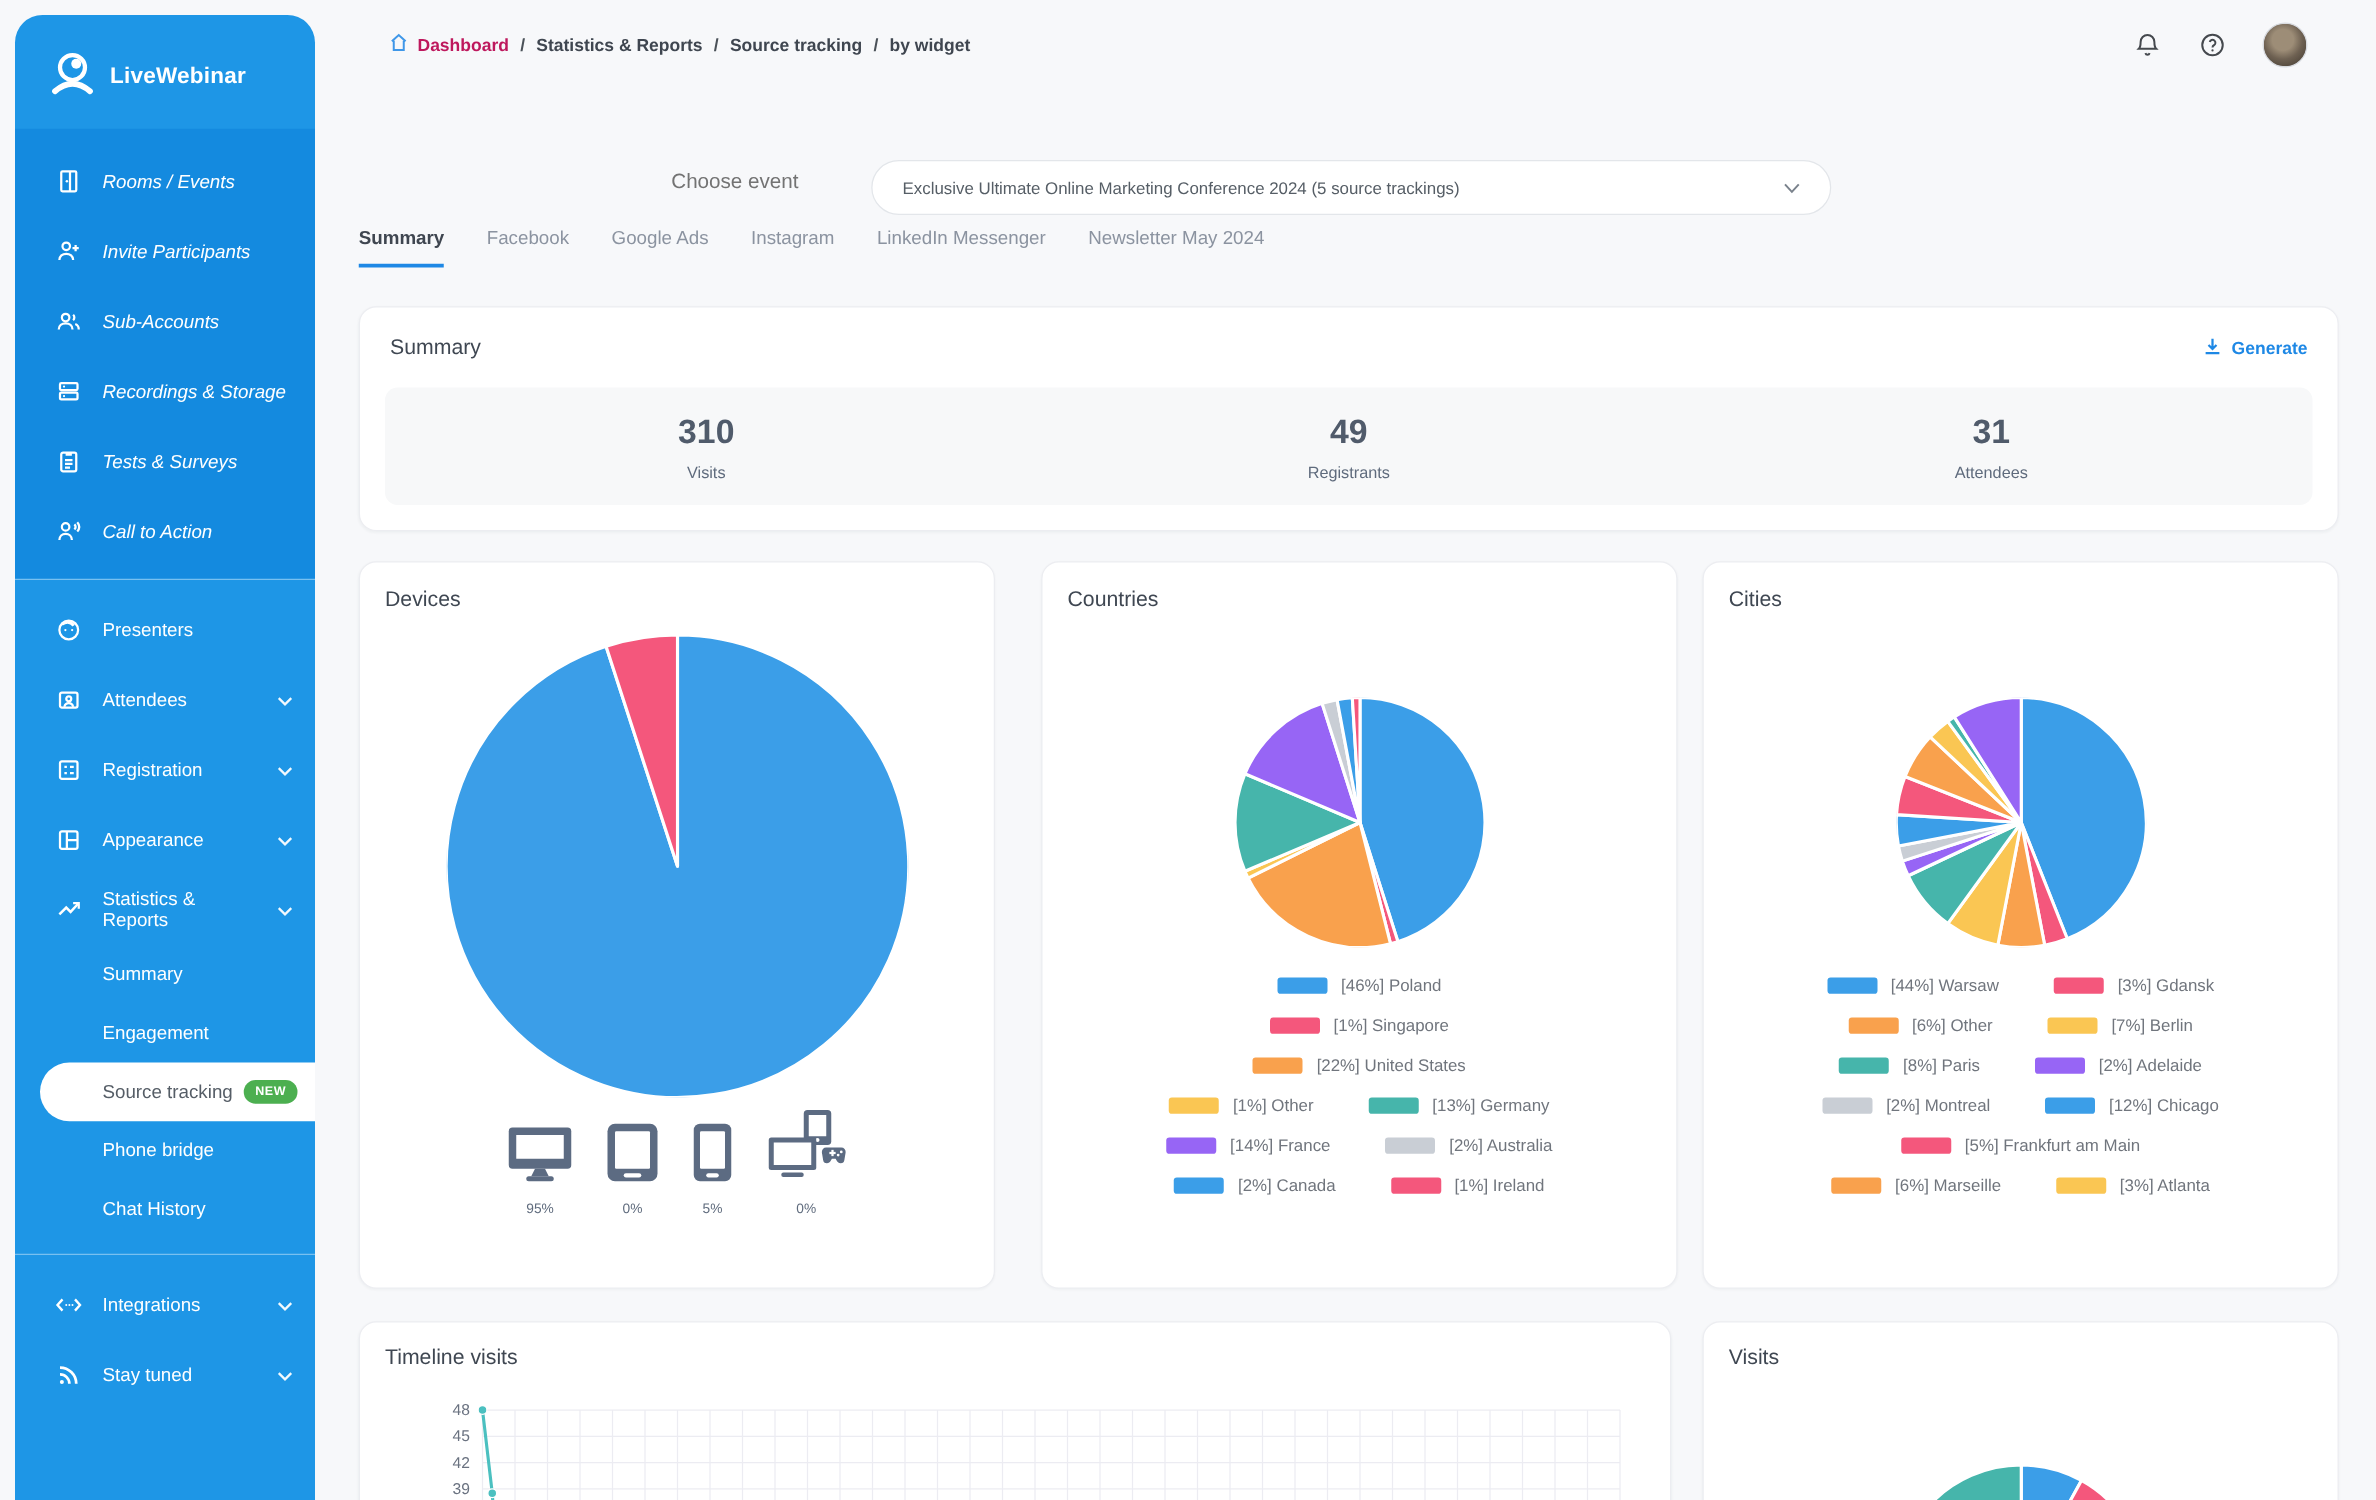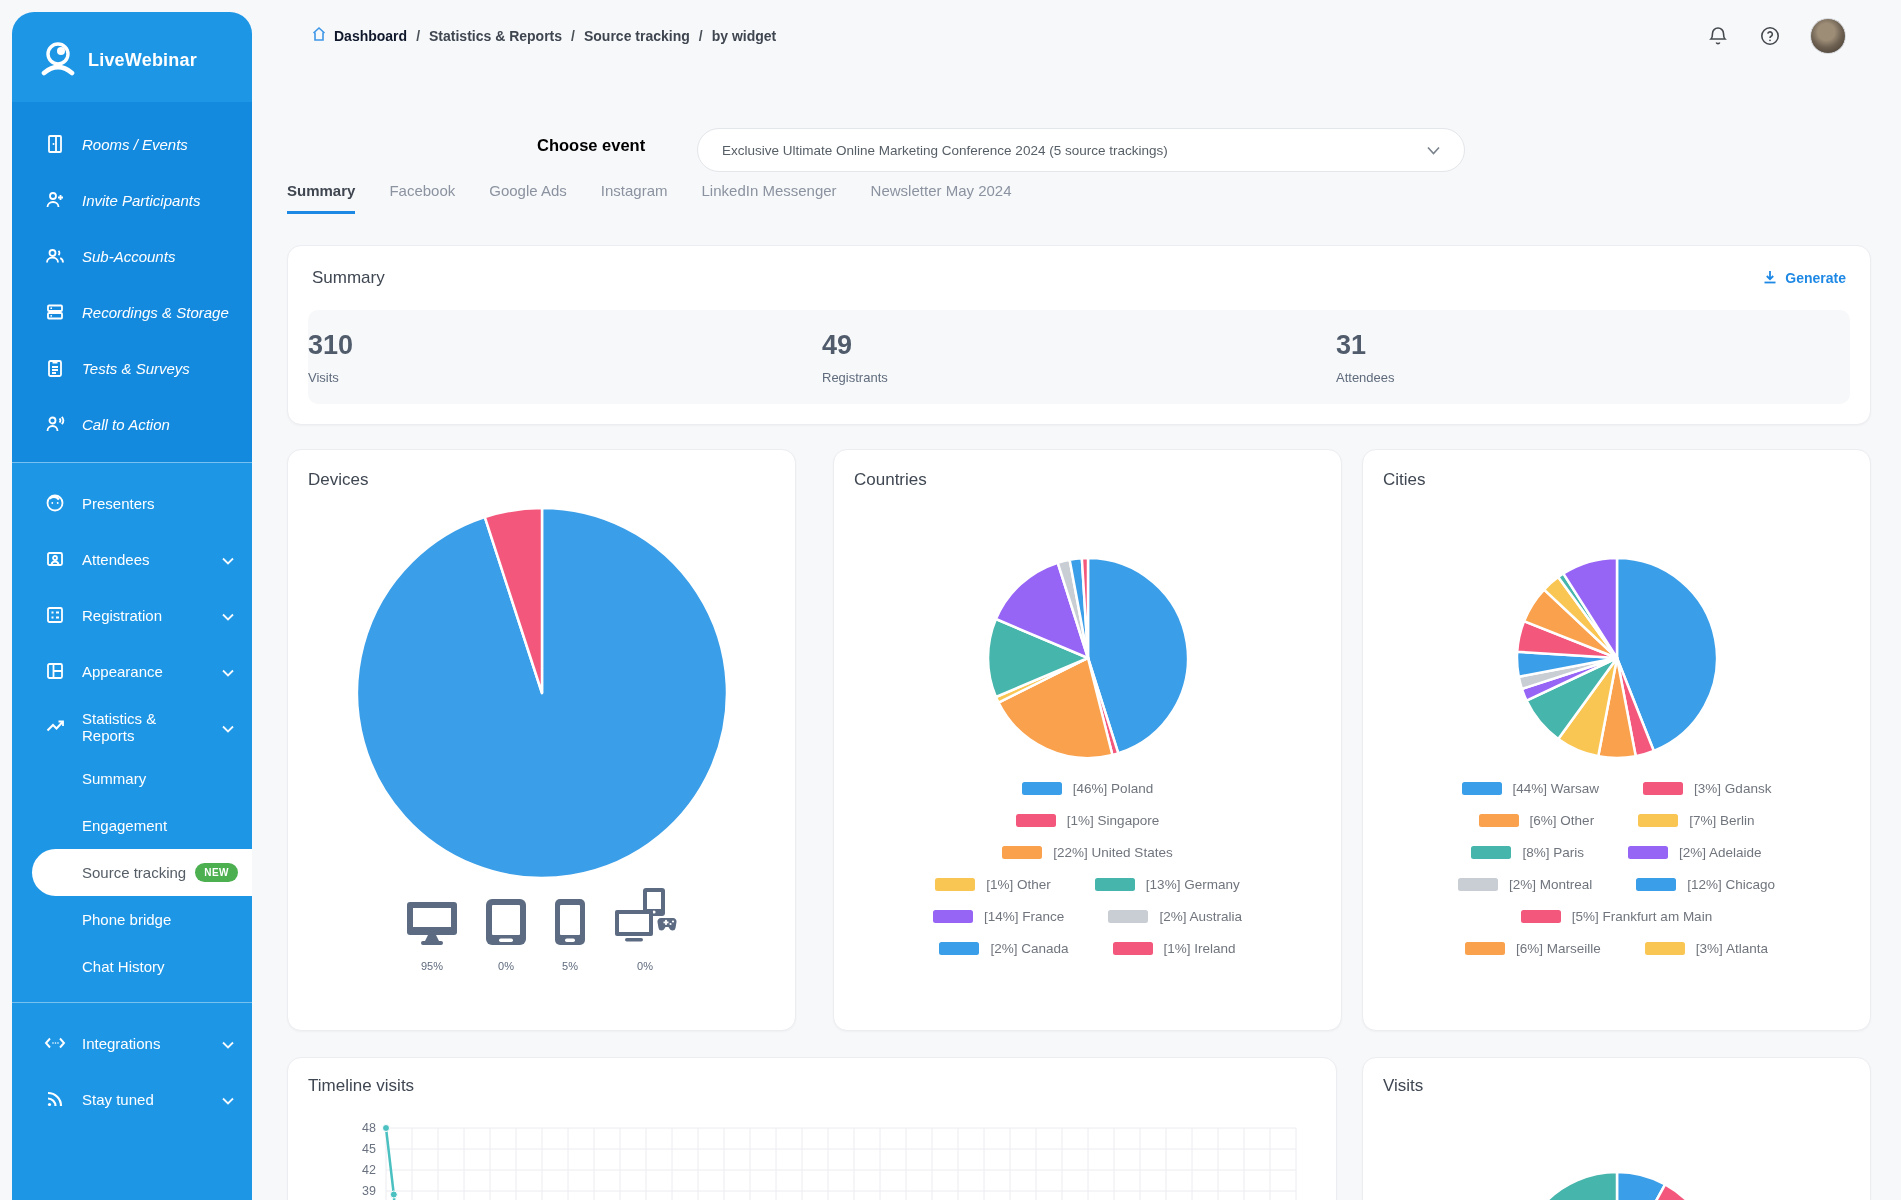--- a/index.html
+++ b/index.html
@@ -31,32 +31,32 @@
     background:#fff; color:#555d66; margin-left:20px; padding-left:50px;
     border-radius:24px 0 0 24px; justify-content:space-between; padding-right:14px;
   }
   .new-badge {
     background:#4caf50; color:#fff; font-size:10px; font-weight:700;
     padding:4px 9px; border-radius:10px; letter-spacing:.5px;
   }
   .nav-group3 { padding:12px 0; }
   
   .breadcrumb { position:absolute; left:311px; top:26px; display:flex; align-items:center; gap:9px; font-size:14px; font-weight:700; }
-  .crumb-link { color:#0f172a; display:flex; align-items:center; gap:7px; cursor:pointer; }
+  .crumb-link { color:#be185d; display:flex; align-items:center; gap:7px; cursor:pointer; }
   .crumb-sep { color:#4a5158; font-weight:700; }
   .crumb { color:#3f4650; }
   .top-icons { position:absolute; right:55px; top:18px; display:flex; align-items:center; gap:28px; }
   .icon-btn { width:24px; height:24px; cursor:pointer; display:flex; align-items:center; justify-content:center; }
   .avatar {
     width:36px; height:36px; border-radius:50%; cursor:pointer;
     background:radial-gradient(circle at 45% 38%, #9d8d77 0 30%, #6e6152 55%, #3c352c 100%);
     border:1px solid #d8dbe0;
   }
   
-  .choose-label { position:absolute; left:537px; top:136px; font-size:16.5px; font-weight:700; color:#000000; }
+  .choose-label { position:absolute; left:537px; top:136px; font-size:16.5px; font-weight:400; color:#737373; }
   .event-select {
     position:absolute; left:697px; top:128px; width:768px; height:44px;
     background:#fff; border:1px solid #e3e6ea; border-radius:22px;
     display:flex; align-items:center; padding:0 24px; cursor:pointer;
     font-size:13.5px; color:#565e66;
   }
   .event-select .sel-chev { margin-left:auto; color:#7a828c; }
   
   .tabs { position:absolute; left:287px; top:182px; display:flex; gap:34px; font-size:15px; }
   .tab { color:#8b93a0; padding-bottom:12px; cursor:pointer; }
@@ -67,21 +67,21 @@
     box-shadow:0 1px 2px rgba(25,39,60,.04);
   }
   .card-title { font-size:17px; color:#3f4752; }
   .summary-card { left:287px; top:245px; width:1584px; height:180px; padding:22px 20px; }
   .summary-head { display:flex; justify-content:space-between; align-items:center; padding:0 4px; }
   .generate { display:flex; align-items:center; gap:7px; color:#1e88e5; font-size:14px; font-weight:700; cursor:pointer; }
   .stats-bar {
     margin-top:22px; height:94px; background:#f7f8f9; border-radius:10px;
     display:flex; align-items:center;
   }
-  .stat { flex:1; }
+  .stat { flex:1; text-align:center; }
   .stat-num { font-size:27px; font-weight:700; color:#505b6b; }
   .stat-label { font-size:13px; color:#5f6b7d; margin-top:9px; }
   .devices-card { left:287px; top:449px; width:509px; height:582px; padding:20px; }
   .countries-card { left:833px; top:449px; width:509px; height:582px; padding:20px; }
   .cities-card { left:1362px; top:449px; width:509px; height:582px; padding:20px; }
   .pie-holder { position:absolute; left:50%; transform:translateX(-50%); cursor:pointer; }
   .devices-pie { top:58px; }
   .mid-pie { top:108px; }
   .legend { position:absolute; left:0; right:0; top:322px; display:flex; flex-direction:column; }
   .legend-row { height:32px; display:flex; justify-content:center; align-items:center; gap:44px; }

